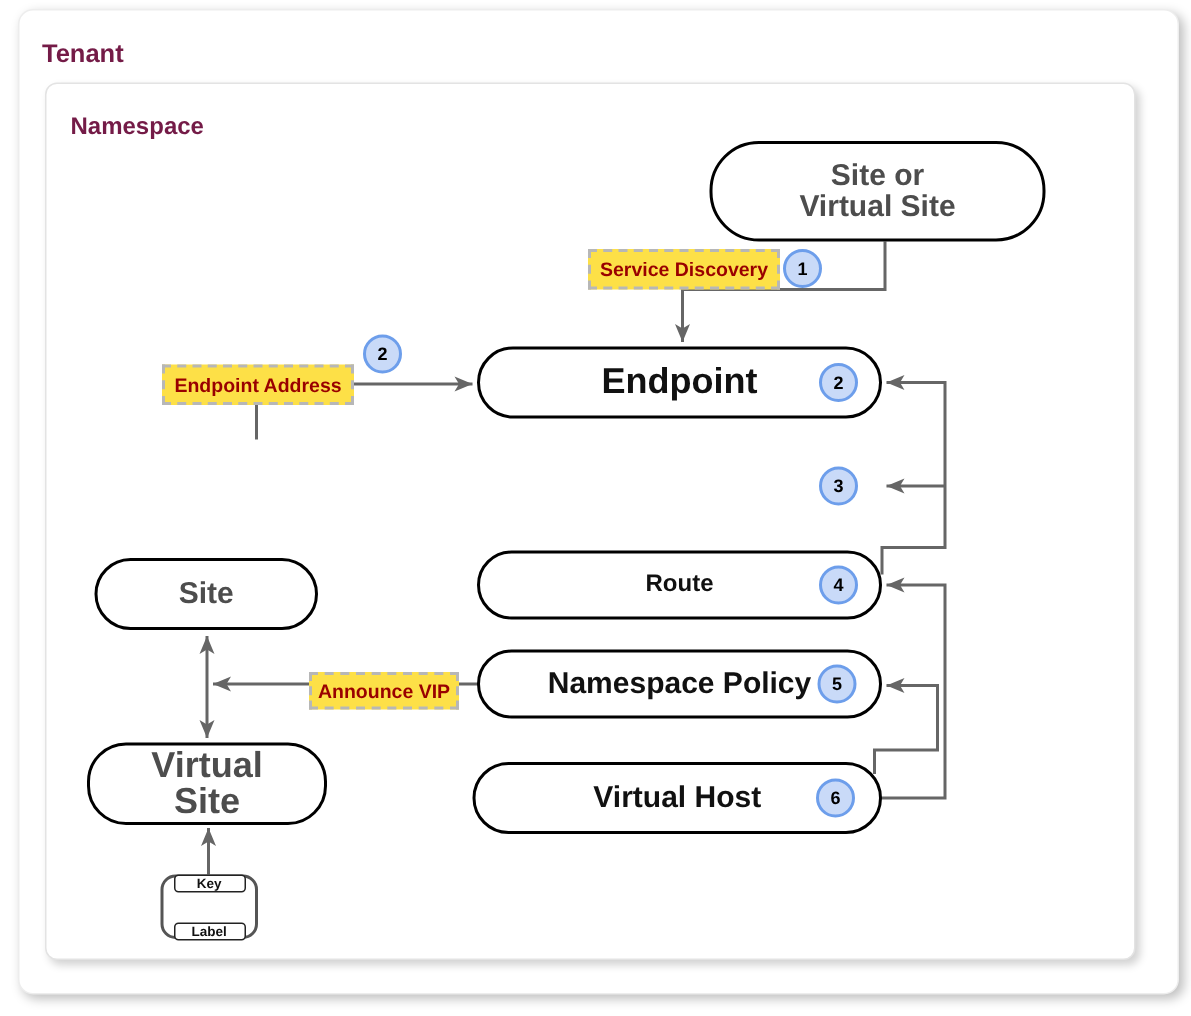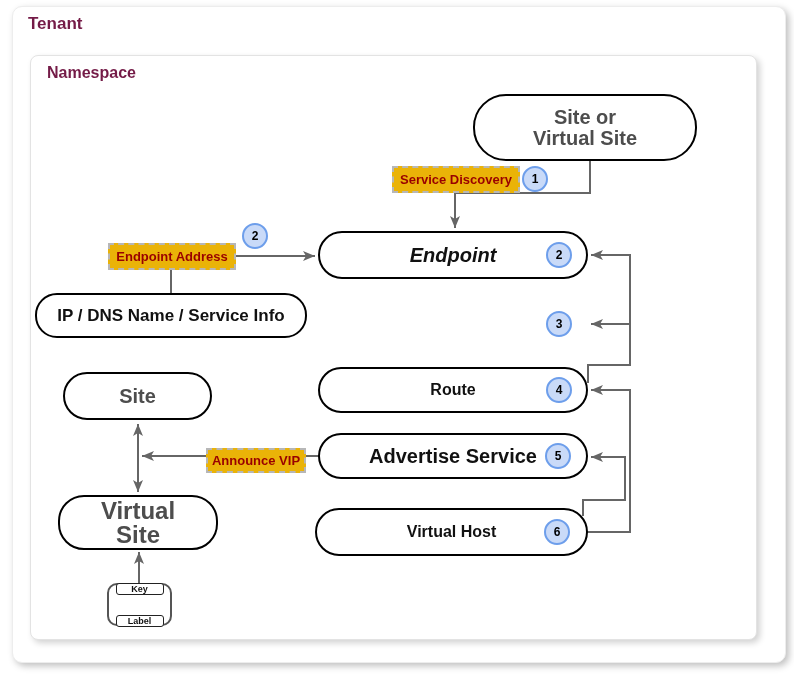--- a/index.html
+++ b/index.html
@@ -17,62 +17,62 @@
     left:12px;top:6px;width:774px;height:657px;
     border:1px solid #ededed;border-radius:10px;
     box-shadow:3px 3px 7px rgba(0,0,0,0.25);
   }
   .namespace-card{
     left:30px;top:55px;width:727px;height:585px;
     border:1px solid #e3e3e3;border-radius:8px;
     box-shadow:3px 3px 6px rgba(0,0,0,0.18);
   }
   .heading{
-    position:absolute;color:#741b47;font-weight:bold;z-index:3;
+    position:absolute;color:#741b47;font-weight:bold;z-index:3;margin-top:12px;
   }
   .tenant-title{left:28px;top:14px;font-size:17px;}
   .namespace-title{left:47px;top:64px;font-size:16px;}
 
   svg.wires{position:absolute;left:0;top:0;z-index:2;}
 
   .node{
     position:absolute;z-index:4;box-sizing:border-box;
     background:#ffffff;border:2px solid #000;
     display:flex;align-items:center;justify-content:center;
     font-weight:bold;color:#111;text-align:center;white-space:pre-line;
   }
   .node.gray{color:#4d4d4d;}
 
   .n-sovs{left:473px;top:94px;width:224px;height:67px;border-radius:33px;font-size:20px;line-height:21px;}
-  .n-endpoint{left:318px;top:231px;width:270px;height:48px;border-radius:24px;font-size:20px;font-style:italic;}
+  .n-endpoint{left:318px;top:231px;width:270px;height:48px;border-radius:24px;font-size:24px;}
   .n-cluster{left:318px;top:300px;width:270px;height:48px;border-radius:24px;font-size:20px;}
   .n-route{left:318px;top:367px;width:270px;height:46px;border-radius:23px;font-size:16px;}
   .n-advertise{left:318px;top:433px;width:270px;height:46px;border-radius:23px;font-size:20px;}
-  .n-vhost{left:315px;top:508px;width:273px;height:48px;border-radius:24px;font-size:16px;}
+  .n-vhost{left:315px;top:508px;width:273px;height:48px;border-radius:24px;font-size:20px;}
   .n-ipdns{left:35px;top:293px;width:272px;height:45px;border-radius:22px;font-size:17px;}
   .n-site{left:63px;top:372px;width:149px;height:48px;border-radius:24px;font-size:20px;}
   .n-vsite{left:58px;top:495px;width:160px;height:55px;border-radius:26px;font-size:24px;line-height:24px;}
 
   .badge{
     position:absolute;z-index:5;width:26px;height:26px;box-sizing:border-box;
     border-radius:50%;background:#c9daf8;border:2px solid #6d9eeb;
     display:flex;align-items:center;justify-content:center;
     font-size:12px;font-weight:bold;color:#000;
   }
   .b-sd{left:522px;top:166px;}
   .b-ea{left:242px;top:223px;}
   .b-endpoint{left:546px;top:242px;}
   .b-cluster{left:546px;top:311px;}
   .b-route{left:546px;top:377px;}
   .b-advertise{left:545px;top:443px;}
   .b-vhost{left:544px;top:519px;}
 
   .anno{
     position:absolute;z-index:5;box-sizing:border-box;
-    background:#eab308;border:2px dashed #b7b7b7;
+    background:#fde047;border:2px dashed #b7b7b7;
     display:flex;align-items:center;justify-content:center;
     font-size:13px;font-weight:bold;color:#990000;white-space:nowrap;
   }
   .a-sd{left:392px;top:166px;width:128px;height:27px;}
   .a-ea{left:108px;top:223px;width:128px;height:27px;margin-top:20px;}
   .a-vip{left:166px;top:448px;width:100px;height:25px;margin-left:40px;}
   .a-url{left:368px;top:563px;width:172px;height:27px;}
 
   .legend{
     position:absolute;z-index:4;left:107px;top:583px;width:65px;height:43px;
@@ -113,23 +113,22 @@
       <path d="M138,458 L138,424" marker-end="url(#arr)"></path>
       <path d="M138,458 L138,492" marker-end="url(#arr)"></path>
       <path d="M139,583 L139,552" marker-end="url(#arr)"></path>
     </g>
   </svg>
 
   <div class="node gray n-sovs">Site or
 Virtual Site</div>
   <div class="node n-endpoint">Endpoint</div>
   <div class="node n-route">Route</div>
-  <div class="node n-advertise">Advertise Service</div>
+  <div class="node n-advertise">Namespace Policy</div>
   <div class="node n-vhost">Virtual Host</div>
-  <div class="node n-ipdns">IP / DNS Name / Service Info</div>
   <div class="node gray n-site">Site</div>
   <div class="node gray n-vsite">Virtual
 Site</div>
 
   <div class="badge b-sd">1</div>
   <div class="badge b-ea">2</div>
   <div class="badge b-endpoint">2</div>
   <div class="badge b-cluster">3</div>
   <div class="badge b-route">4</div>
   <div class="badge b-advertise">5</div>

